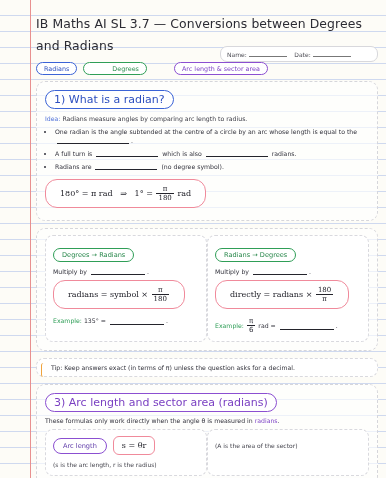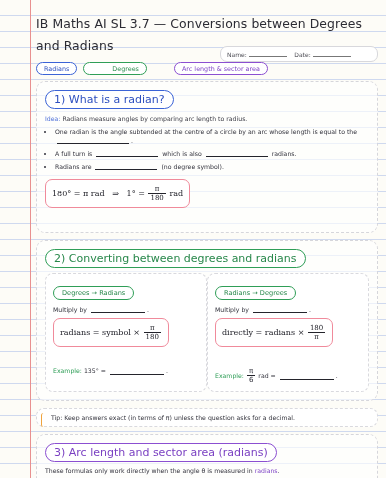--- a/index.html
+++ b/index.html
@@ -54,22 +54,22 @@
   .sec-head.green{border:1px solid #2f9e57;color:#27874a;}
   .sec-head.purple{border:1px solid #8b4fd1;color:#7a40c2;}
   .idea{font-size:6.2px;color:#3a3a44;margin:1px 0 5px 0;}
   .idea .k{color:#4e6fd8;}
   ul.bul{margin:0;padding-left:10px;}
   ul.bul li{font-size:6.2px;color:#32323c;line-height:9px;margin-bottom:4px;}
   .blank{display:inline-block;border-bottom:1.6px solid #24242c;width:62px;height:5px;vertical-align:middle;margin:0 2px;}
   .blank.big{width:72px;}
   .blank.sm{width:54px;}
   .formula{
-    border:1.3px solid #f08a9b;border-radius:7px;background:#fff;
-    display:inline-block;padding:5px 6px;margin:4px 0 16px 0;
+    border:1.3px solid #f08a9b;border-radius:12px;background:#fff;
+    display:inline-block;padding:5px 14px;margin:4px 0 4px 0;
     font-family:"DejaVu Serif", serif;font-size:8px;color:#23232b;
   }
   .frac{display:inline-block;text-align:center;vertical-align:-4px;margin:0 1px;}
   .frac .n{display:block;border-bottom:1px solid #23232b;padding:0 2px;line-height:8px;font-size:7px;}
   .frac .d{display:block;padding:0 2px;line-height:8px;font-size:7px;}
   .cols{display:flex;}
   .card{
     flex:1;border:1px dashed #d9d9de;border-radius:8px;background:#fff;
     padding:6px 7px 7px 7px;
   }
@@ -157,21 +157,20 @@
         <span>1° =</span>
         <span class="frac">
           <span class="n">π</span>
           <span class="d">180</span>
         </span>
         <span>rad</span>
       </div>
     </div>
 
     <div class="sec">
-      <div class="sec-head green">2) Converting between degrees and radians</div>
       <div class="cols">
 
         <div class="card">
           <div class="card-head">Degrees → Radians</div>
           <div class="mult">
             <span>Multiply by</span>
             <span class="blank sm"></span>.
           </div>
           <div class="formula">
             <span>radians = symbol ×</span>
@@ -220,20 +219,24 @@
 
     <div class="sec">
       <div class="sec-head purple">3) Arc length and sector area (radians)</div>
       <div class="lead">
         <span>These formulas only work directly when the angle θ is measured in</span>
         <span class="hl">radians</span><span>.</span>
       </div>
       <div class="cols">
 
         <div class="card">
+          <div class="pillrow">
+            <span class="pill">Arc length</span>
+            <span class="minif">s = θr</span>
+          </div>
           <div class="note">(s is the arc length, r is the radius)</div>
         </div>
 
         <div class="card">
           <div class="note">(A is the area of the sector)</div>
         </div>
 
       </div>
     </div>
 

